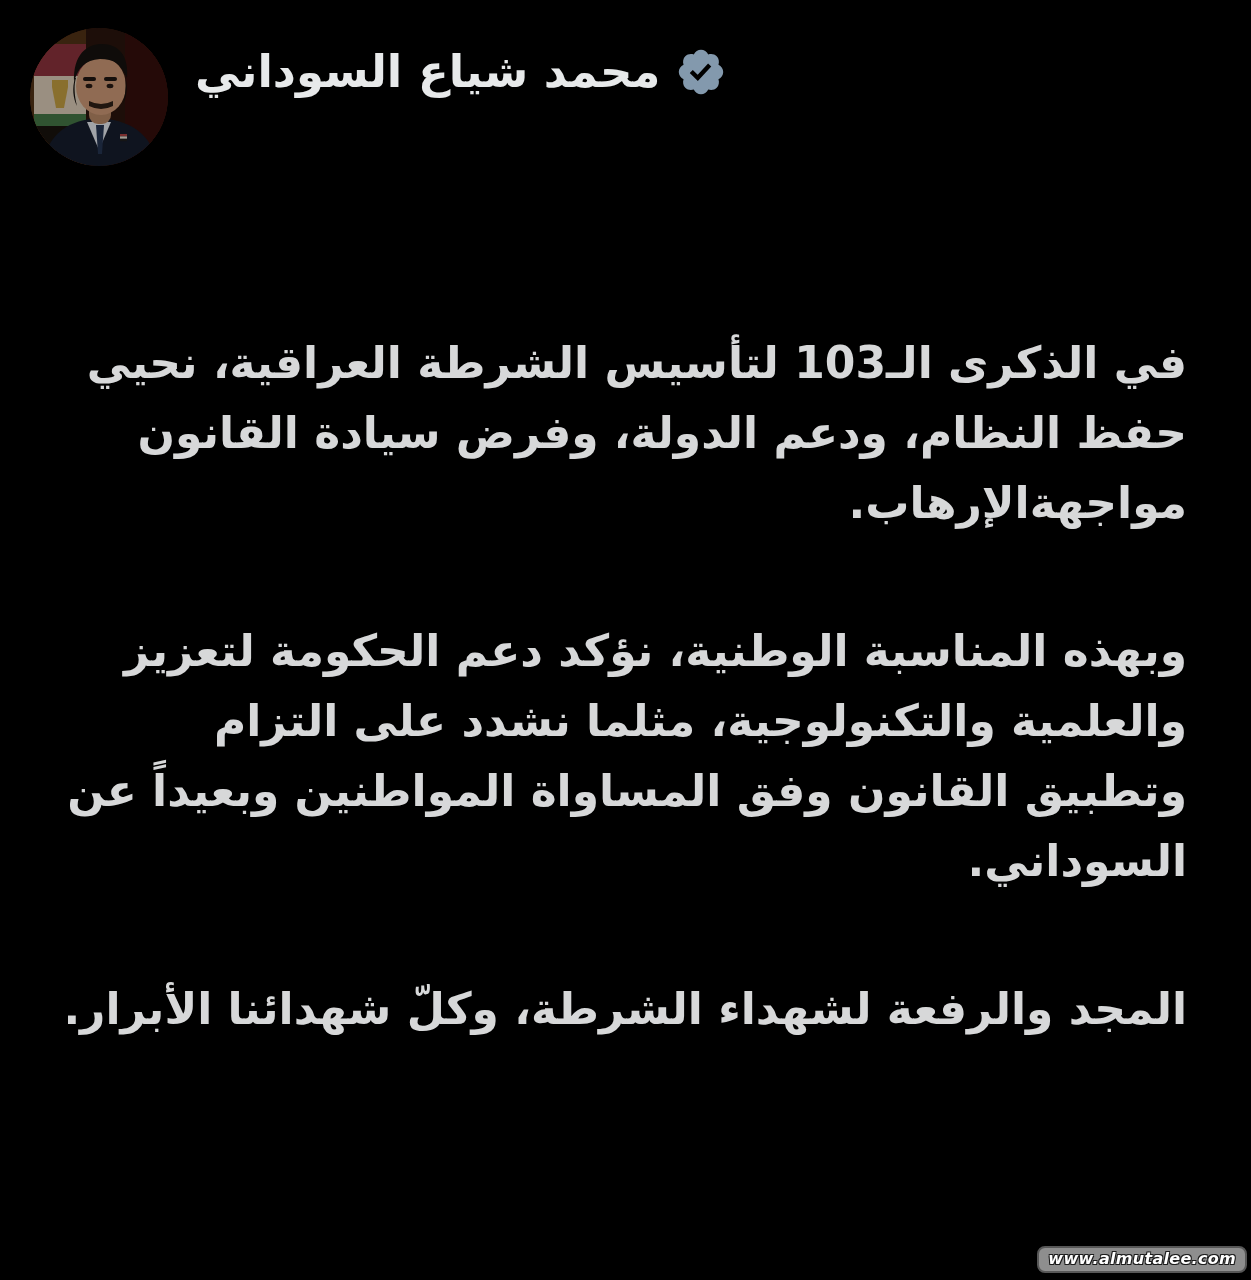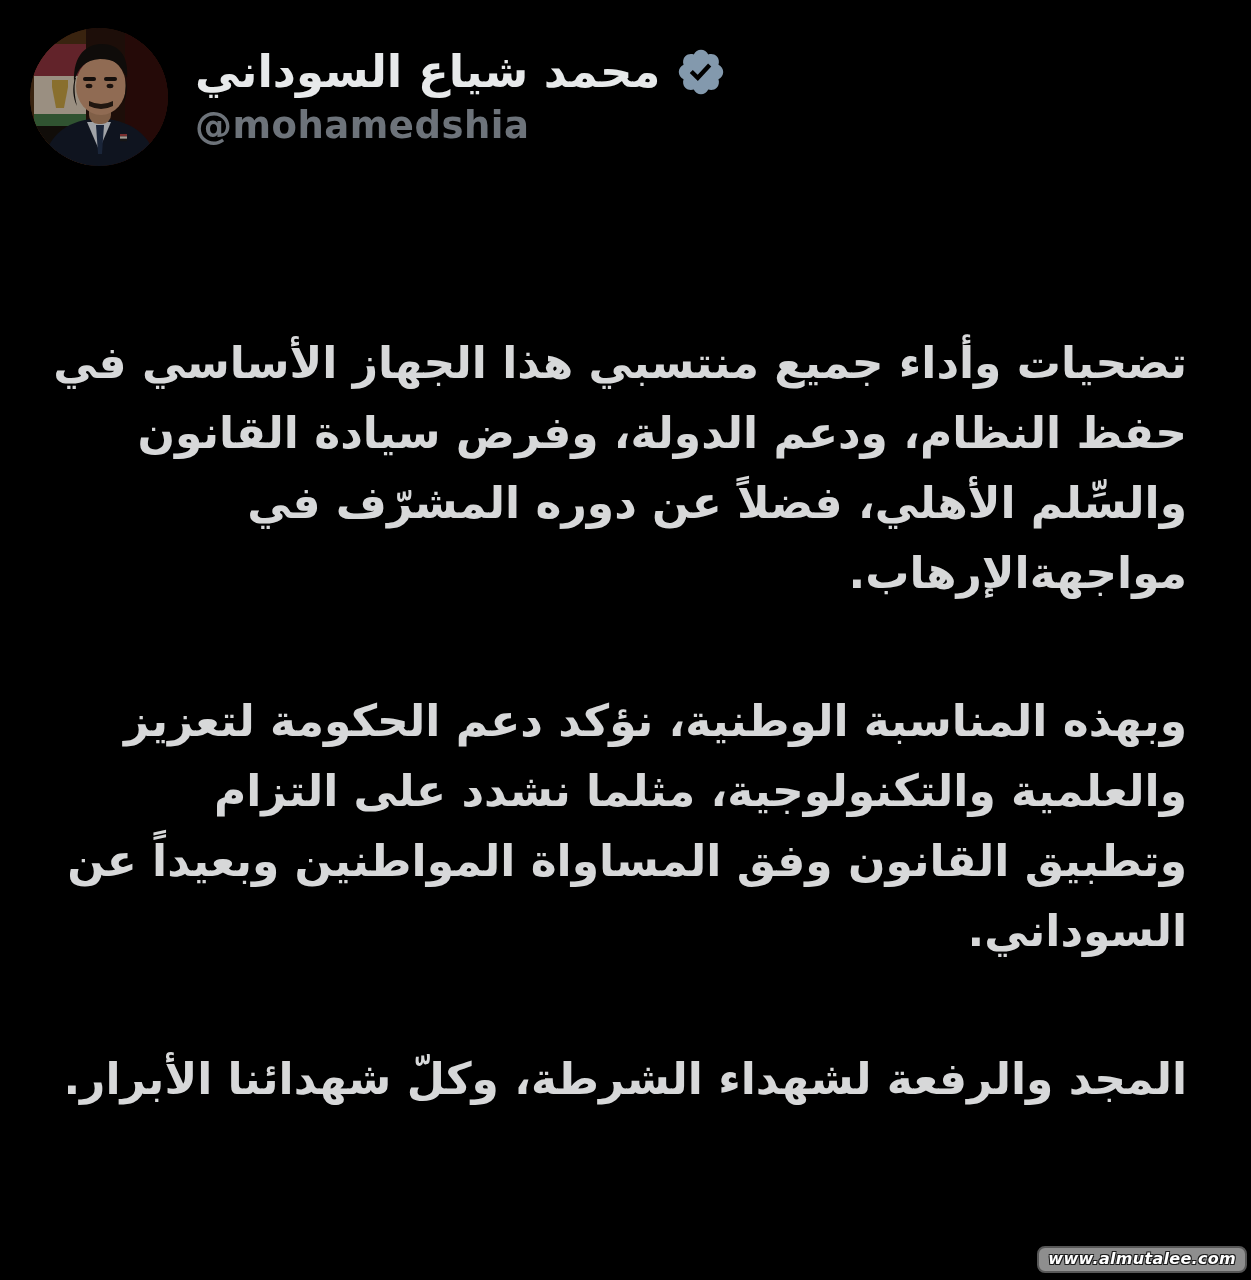--- a/index.html
+++ b/index.html
@@ -20,21 +20,21 @@
     width: 138px; height: 138px;
     border-radius: 50%;
     overflow: hidden;
     flex: 0 0 auto;
     background: #26130c;
   }
   .avatar svg { display: block; }
   .id-block {
     margin-left: 27px;
     margin-top: 14px;
-    display: flex; flex-direction: column; text-decoration: underline;
+    display: flex; flex-direction: row; text-decoration: underline;
   }
   .name-row {
     display: flex; align-items: center; gap: 15px;
     direction: ltr;
   }
   .display-name {
     font-size: 45px;
     font-weight: 700;
     color: var(--name-text, #e7e9ea);
     line-height: 60px;
@@ -128,30 +128,28 @@
   </div>
   <div class="id-block">
     <div class="name-row">
       <span class="display-name">محمد شياع السوداني</span>
       <span class="badge">
         <svg width="52" height="52" viewBox="0 0 24 24" xmlns="http://www.w3.org/2000/svg">
           <path fill-rule="evenodd" fill="#8399ad" d="M22.25 12c0-1.43-.88-2.67-2.19-3.34.46-1.39.2-2.9-.81-3.91s-2.52-1.27-3.91-.81c-.66-1.31-1.91-2.19-3.34-2.19s-2.67.88-3.33 2.19c-1.4-.46-2.91-.2-3.92.81s-1.26 2.52-.8 3.91c-1.31.67-2.2 1.91-2.2 3.34s.89 2.67 2.2 3.34c-.46 1.39-.21 2.9.8 3.91s2.52 1.26 3.91.81c.67 1.31 1.91 2.19 3.34 2.19s2.68-.88 3.34-2.19c1.39.45 2.9.2 3.91-.81s1.27-2.52.81-3.91c1.31-.67 2.19-1.91 2.19-3.34zm-11.71 4.2L6.8 12.46l1.41-1.42 2.26 2.26 4.8-5.23 1.47 1.36-6.2 6.77z"></path>
         </svg>
       </span>
     </div>
-    <div class="handle">@mohamedshia</div>
   </div>
 </div>
 
 <main class="tweet-text">
   <p>
     </p>
-    <div class="line">تضحيات وأداء جميع منتسبي هذا الجهاز الأساسي في</div>
+    <div class="line">في الذكرى الـ103 لتأسيس الشرطة العراقية، نحيي</div>
     <div class="line">حفظ النظام، ودعم الدولة، وفرض سيادة القانون</div>
-    <div class="line">والسِّلم الأهلي، فضلاً عن دوره المشرّف في</div>
     <div class="line">مواجهةالإرهاب.</div>
   <p></p>
   <p>
     </p>
     <div class="line">وبهذه المناسبة الوطنية، نؤكد دعم الحكومة لتعزيز</div>
     <div class="line">والعلمية والتكنولوجية، مثلما نشدد على التزام</div>
     <div class="line">وتطبيق القانون وفق المساواة المواطنين وبعيداً عن</div>
     <div class="line">السوداني.</div>
   <p></p>
   <p>

